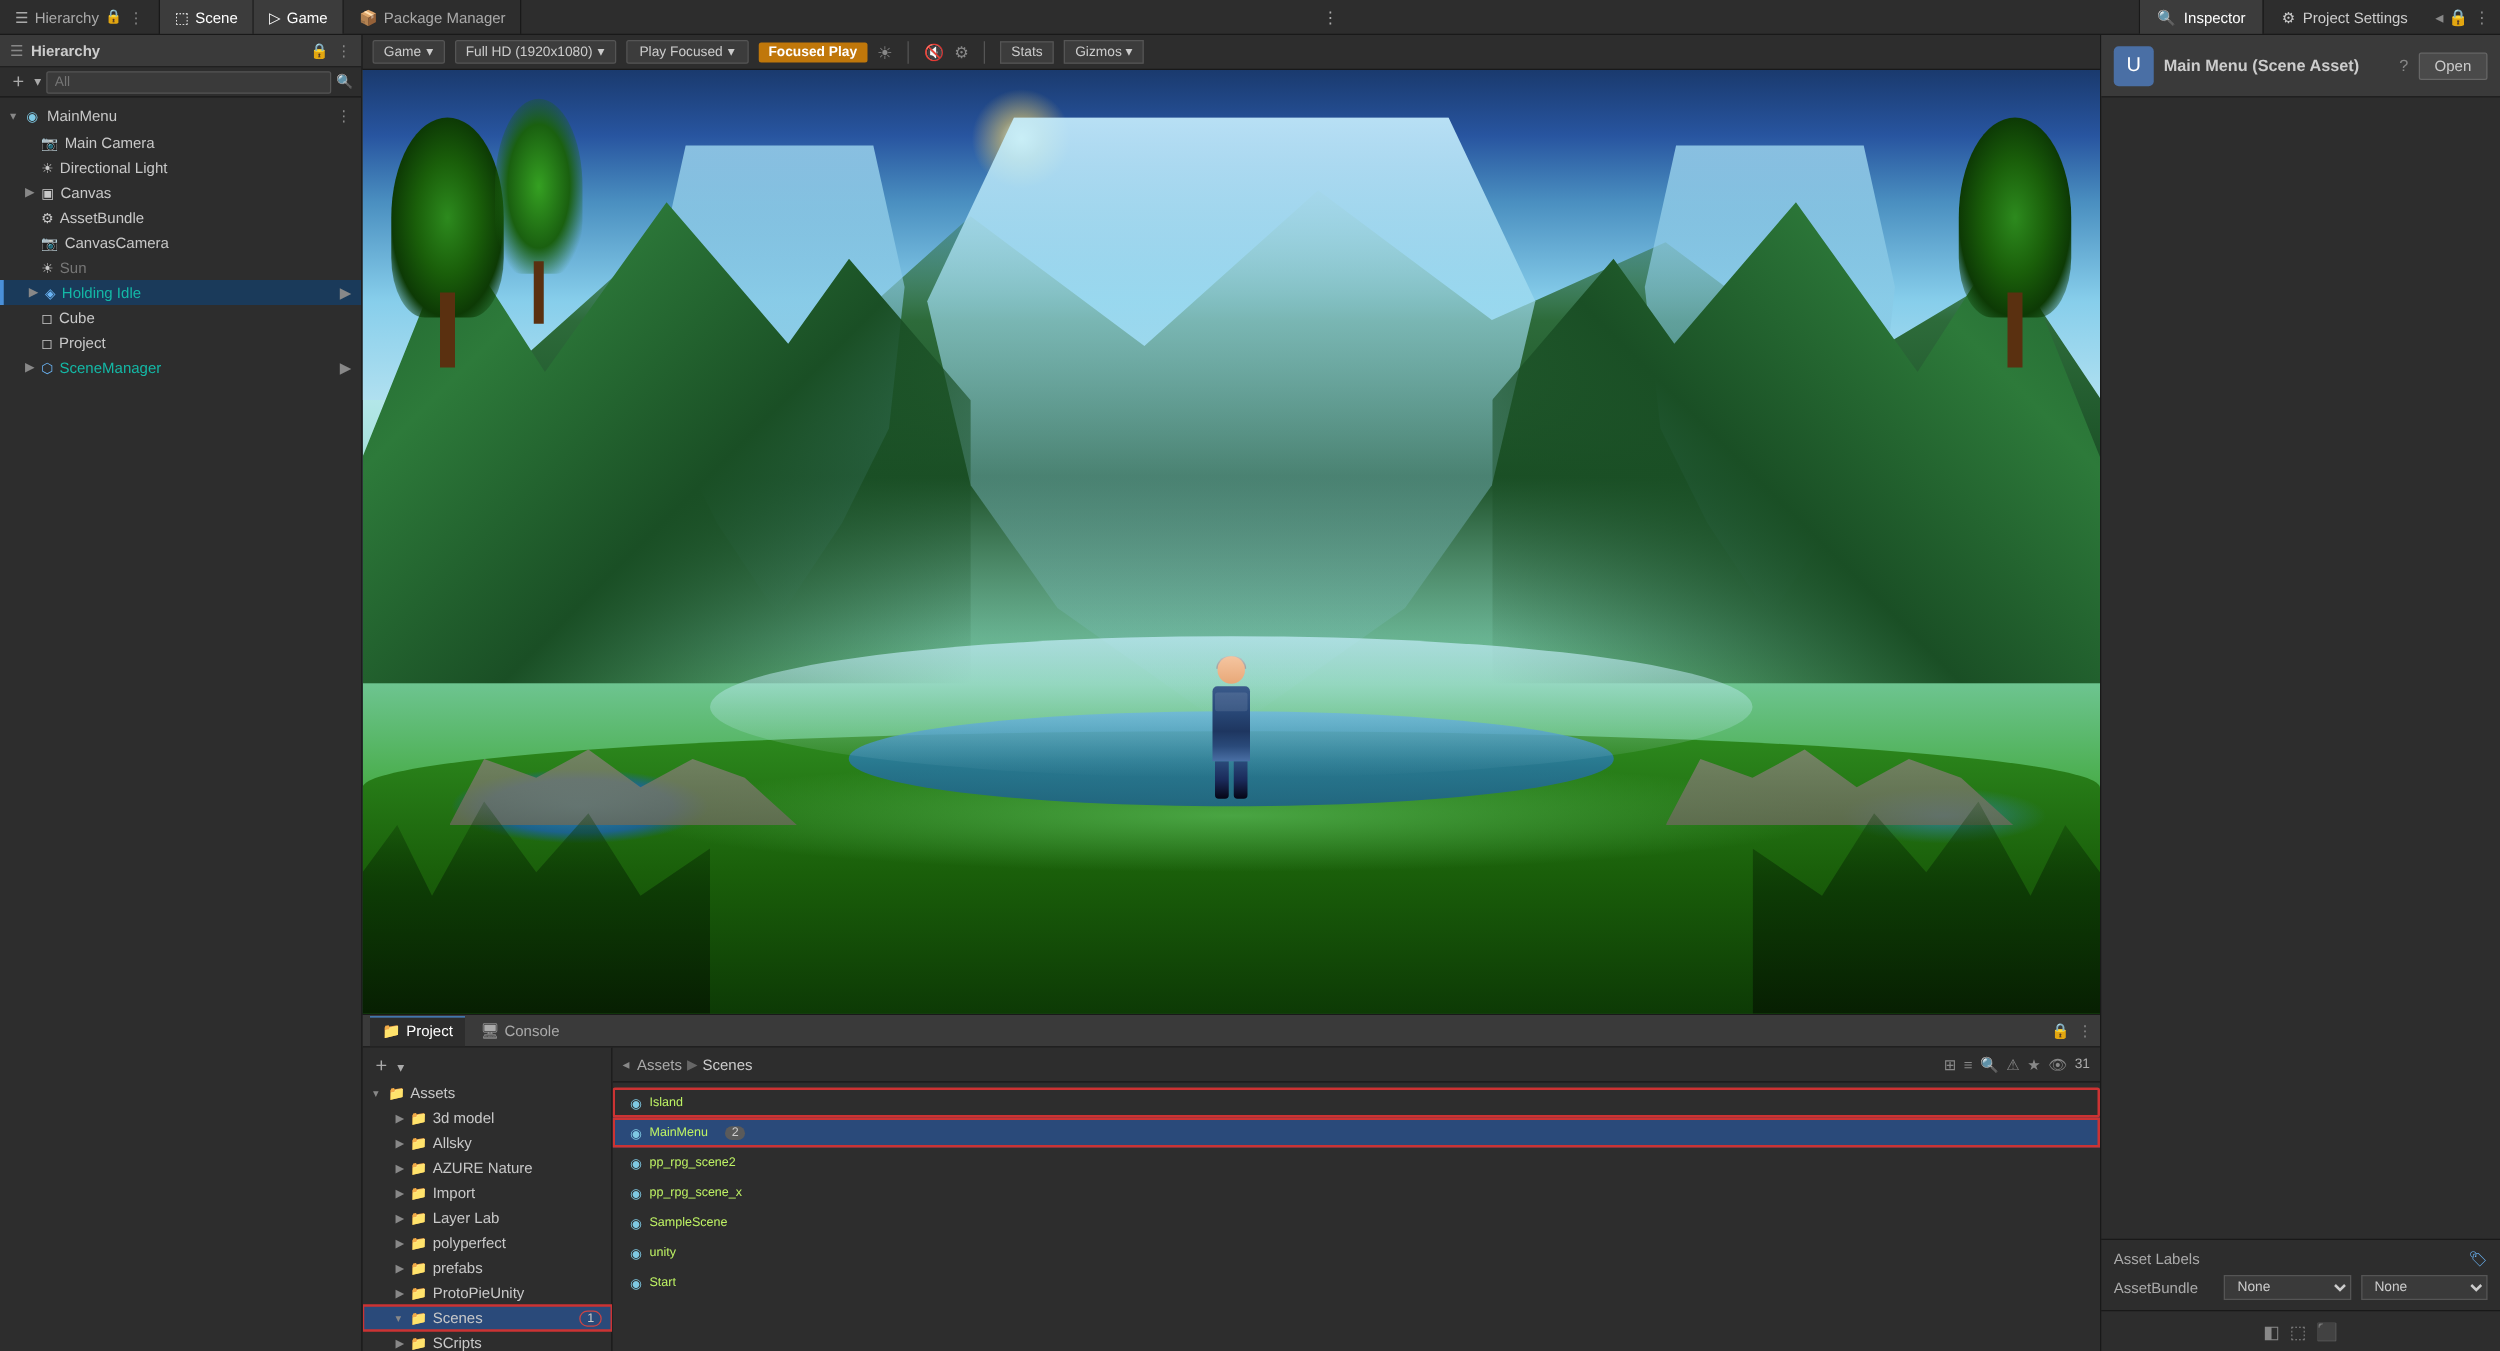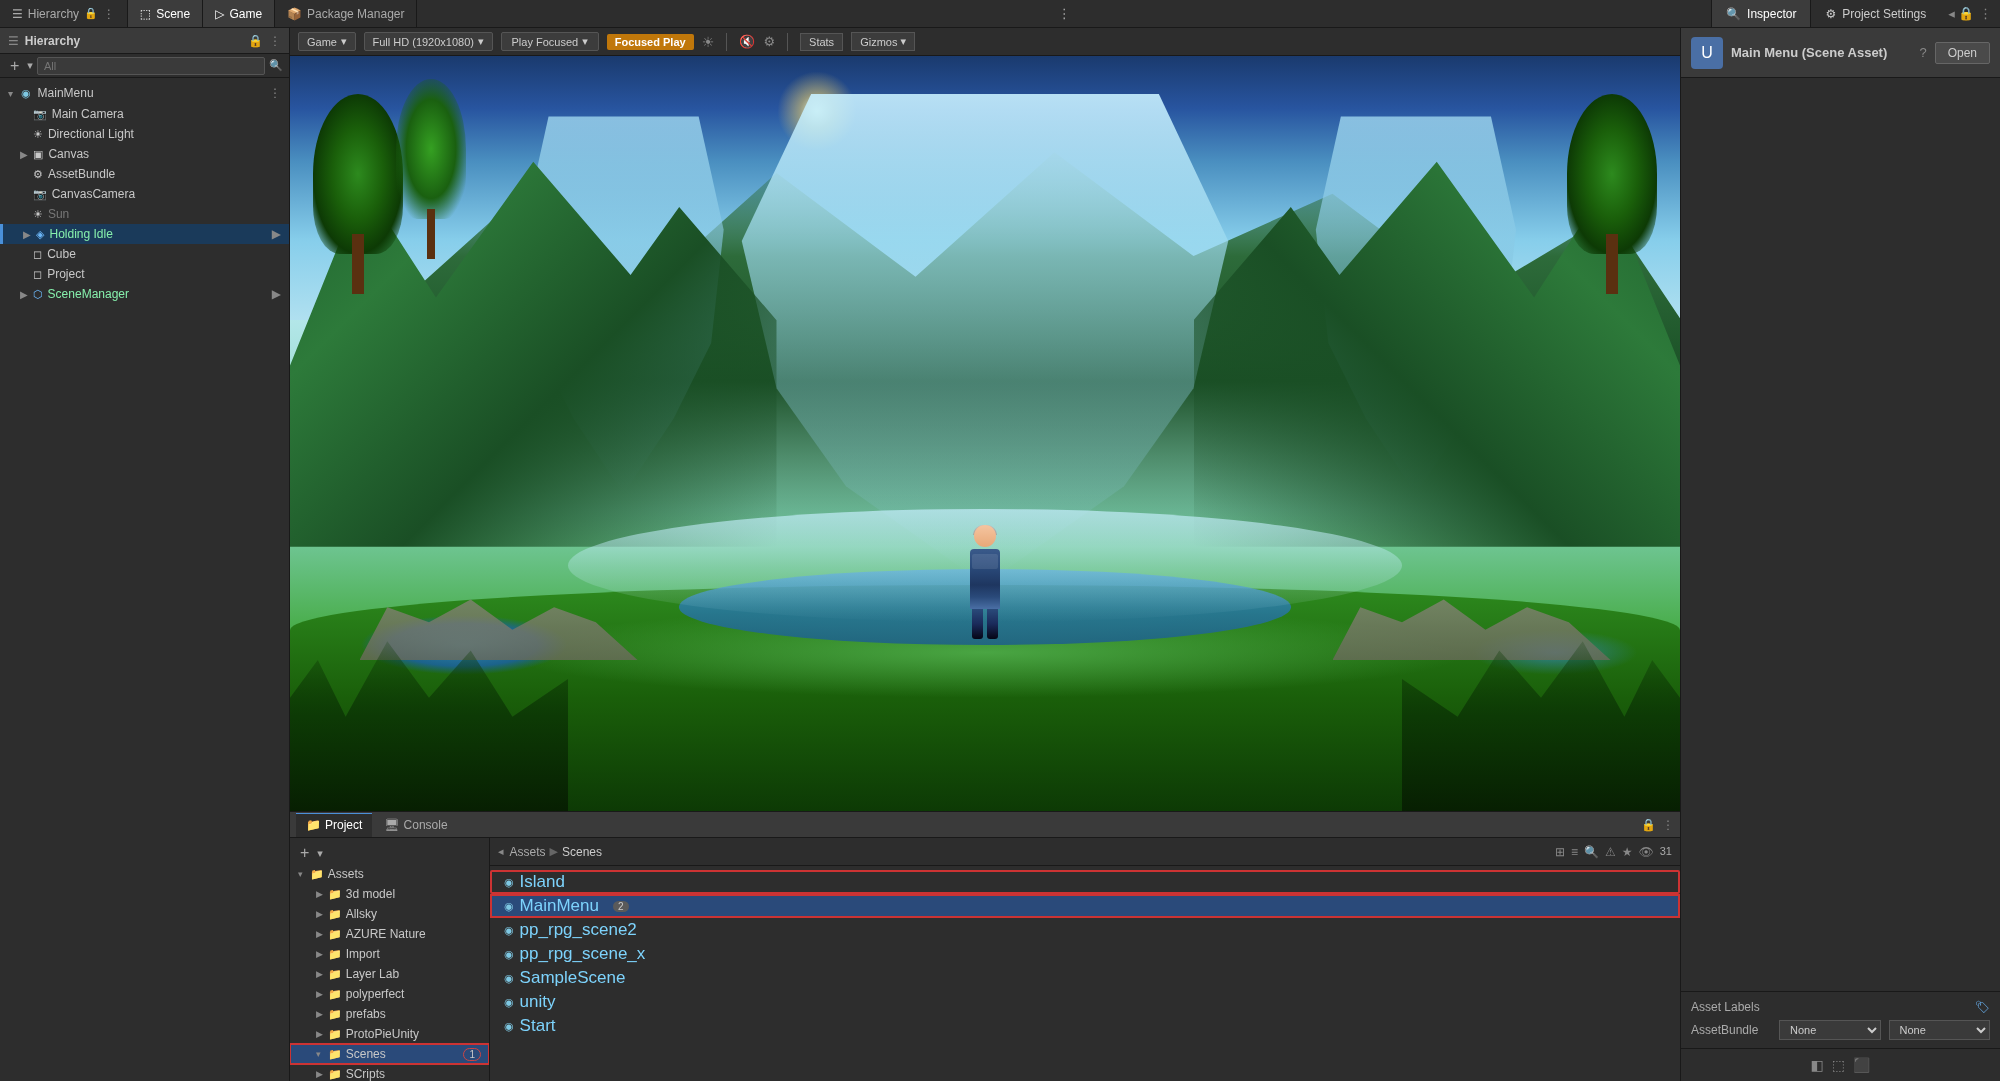--- a/index.html
+++ b/index.html
@@ -125,21 +125,21 @@
       padding: 2px 8px;
       cursor: pointer;
       height: 20px;
       gap: 3px;
     }
     .h-item.highlighted { background: #1a3a5a; }
     .h-indent-1 { padding-left: 20px; }
     .h-arrow { color: #888; font-size: 10px; width: 10px; }
     .h-icon { font-size: 11px; margin-right: 2px; }
     .h-label { font-size: 12px; color: #c8c8c8; }
-    .h-label.blue { color: #86efac; }
+    .h-label.blue { color: #14b8a6; }
     .h-label.disabled { color: #777; }
     .h-more { margin-left: auto; color: #888; font-size: 12px; }
     .game-toolbar {
       display: flex;
       align-items: center;
       background: #2d2d2d;
       border-bottom: 1px solid #191919;
       height: 28px;
       padding: 0 8px;
       gap: 8px;
@@ -481,21 +481,21 @@
     .file-item {
       display: flex;
       align-items: center;
       padding: 3px 14px;
       cursor: pointer;
       height: 24px;
       gap: 6px;
     }
     .file-item.selected { background: #2a4a7a; }
     .file-scene-icon { color: #7ec8e3; font-size: 11px; }
-    .file-name { font-size: 17px; color: #7dd3fc; }
+    .file-name { font-size: 10px; color: #bef264; }
     .file-badge {
       margin-left: 8px;
       background: #5a5a5a;
       color: #ccc;
       font-size: 10px;
       padding: 0 5px;
       border-radius: 8px;
     }
     .bottom-status-bar {
       display: flex;

